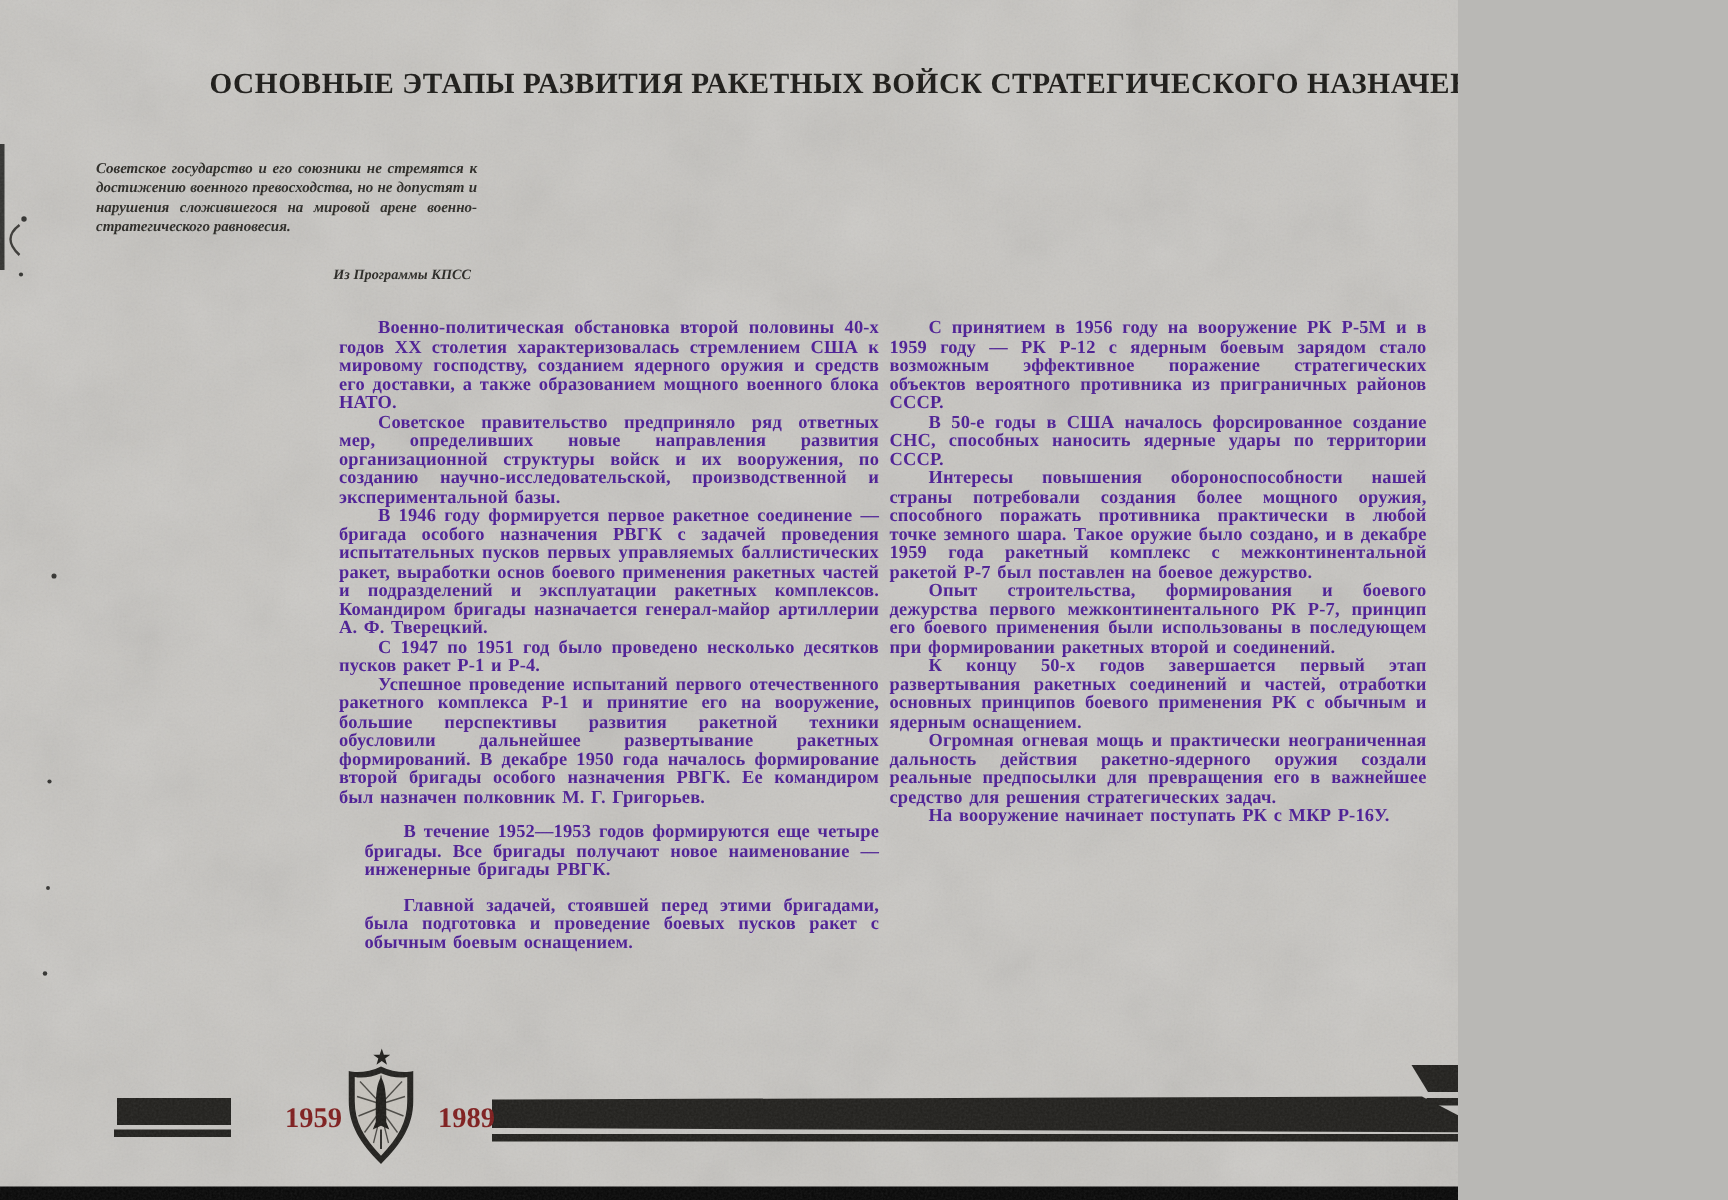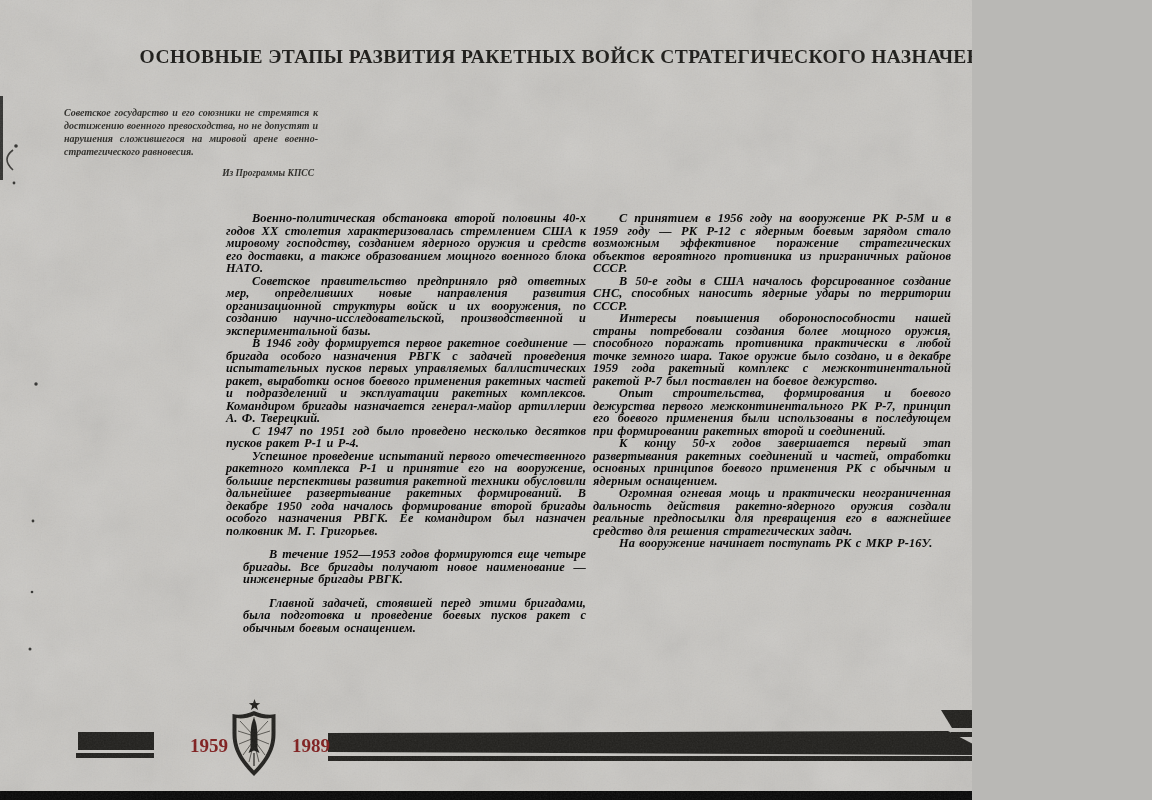--- a/index.html
+++ b/index.html
@@ -20,33 +20,33 @@
     text-align:center;font-weight:bold;font-size:19.5px;
     letter-spacing:.4px;color:#1b1a17;z-index:2;
     font-family:"Liberation Serif","DejaVu Serif",serif;
   }
   .epigraph{
     position:absolute;left:64px;top:107px;width:254px;z-index:2;
     font-style:italic;font-weight:bold;font-size:10px;line-height:12.9px;
     text-align:justify;color:#2a2925;
   }
   .epigraph .attribution{
-    display:block;margin-top:8px;text-align:right;padding-right:4px;
+    display:block;margin-top:19px;text-align:right;padding-right:4px;
     font-size:9.5px;font-style:italic;font-weight:bold;
   }
   .columns{
     position:absolute;left:226px;top:212px;z-index:2;
     display:flex;gap:7px;
   }
   .col{width:360px;}
   .col.right{width:358px;}
   .col p{
     margin:0;font-weight:bold;font-size:12.3px;line-height:12.5px;
-    text-align:justify;text-indent:26px;color:#000000;
-    word-spacing:1.2px;letter-spacing:.1px;font-style:italic;
+    text-align:justify;text-indent:26px;color:#4c1d95;
+    word-spacing:1.2px;letter-spacing:.1px;
   }
   .col p.gap{margin-top:11px;margin-left:17px;}
   .deco{position:absolute;left:0;top:0;z-index:1;}
   .year{
     position:absolute;z-index:3;font-weight:bold;font-size:19px;
     color:#7f1d1d;font-family:"Liberation Serif","DejaVu Serif",serif;
     width:46px;top:735px;
   }
   #year-start{left:182px;text-align:right;}
   #year-end{left:292px;text-align:left;}

